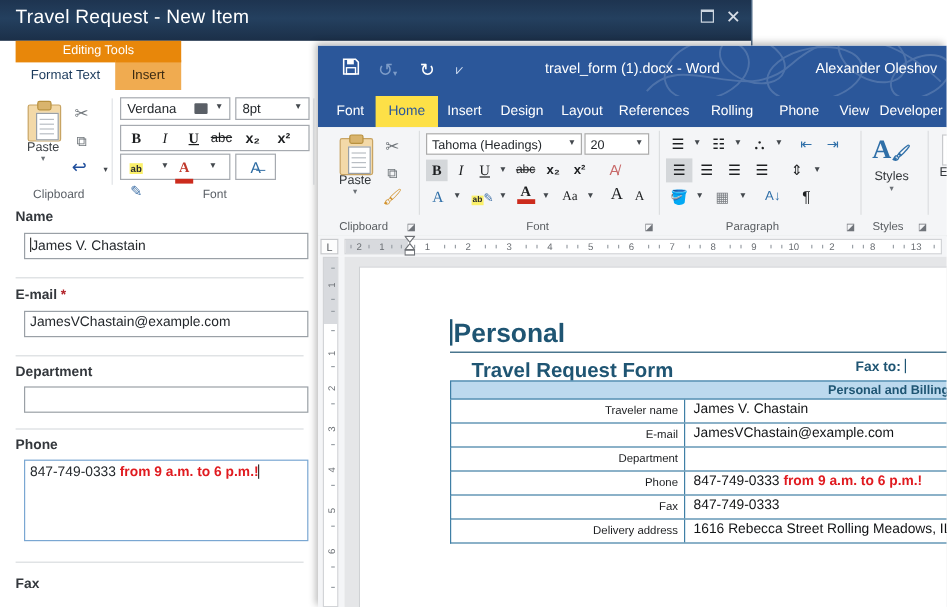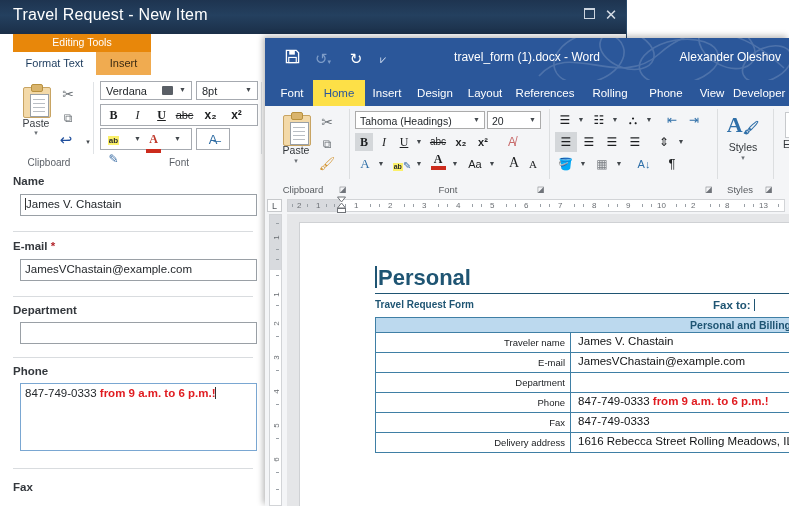--- a/index.html
+++ b/index.html
@@ -142,21 +142,21 @@
   #wd-ruler-vtrack{position:absolute;left:4px;top:0px;width:13px;height:292px;background:#ffffff;border:1px solid #d2d4d7;box-sizing:border-box;}
   #wd-vmargin{position:absolute;left:0;top:0;width:11px;height:55px;background:#d8dade;}
   .vtick{position:absolute;left:1px;width:11px;font-size:8px;color:#6a6e73;text-align:center;}
   .vdot{position:absolute;left:6px;width:3px;height:1px;background:#9aa0a6;}
 
   #wd-canvas{position:absolute;left:22px;top:176px;width:502px;height:292px;background:#e5e6e8;overflow:hidden;}
   #wd-page{position:absolute;left:12px;top:8px;width:500px;height:292px;background:#ffffff;border:1px solid #cfd1d4;box-sizing:border-box;}
   #doc-title{position:absolute;left:75px;top:42px;font-size:22px;font-weight:bold;color:#1f5573;}
   #doc-title .cur{display:inline-block;width:2px;height:22px;background:#1f5573;vertical-align:-3px;margin-right:1px;}
   #doc-titlerule{position:absolute;left:75px;top:70px;width:425px;height:1px;background:#1f5573;}
-  #doc-sub{position:absolute;left:75px;top:76px;font-size:10px;font-weight:bold;color:#1f5573;}
+  #doc-sub{position:absolute;left:93px;top:76px;font-size:17px;font-weight:bold;color:#1f5573;}
   #doc-faxto{position:absolute;left:413px;top:76px;font-size:11.5px;font-weight:bold;color:#1f5573;}
   #doc-faxto .cur{display:inline-block;width:1px;height:12px;background:#1f5573;vertical-align:-2px;}
   #doc-table{position:absolute;left:75px;top:94px;width:425px;}
   #doc-table .hdr{height:16px;background:#bcd9ee;border:1px solid #3f7fa5;box-sizing:border-box;color:#1f5573;font-size:10.5px;font-weight:bold;text-align:right;padding:1px 8px 0 0;}
   .drow{height:20px;border-left:1px solid #3f7fa5;border-right:1px solid #3f7fa5;border-bottom:1px solid #3f7fa5;box-sizing:border-box;position:relative;}
   .dkey{position:absolute;left:0;top:0;width:195px;height:100%;border-right:1px solid #3f7fa5;box-sizing:border-box;text-align:right;font-size:9.5px;color:#1a1c1f;padding:4px 5px 0 0;}
   .dval{position:absolute;left:196px;top:0;right:0;height:100%;font-size:11.5px;color:#111315;padding:2px 0 0 6px;}
 </style>
 </head>
 <body>
@@ -357,21 +357,21 @@
     <div class="wdbtn" style="left:110px;top:48px;width:12px;height:20px;line-height:20px;font-size:7px;color:#43484d;">▼</div>
     <div class="wdbtn" style="left:126px;top:48px;width:22px;height:20px;line-height:20px;">
       <span style="display:inline-block;background:#fbf06a;color:#2a2c2f;font-size:7px;font-weight:bold;line-height:8px;padding:0 1px;">ab</span><span style="color:#3c6ea5;font-size:10px;">✎</span>
     </div>
     <div class="wdbtn" style="left:148px;top:48px;width:12px;height:20px;line-height:20px;font-size:7px;color:#43484d;">▼</div>
     <div class="wdbtn" style="left:163px;top:47px;width:20px;height:20px;">
       <span style="display:block;font-weight:bold;color:#1d1f21;font-size:12px;line-height:13px;font-family:'Liberation Serif',serif;">A</span>
       <span style="display:block;width:15px;height:4px;background:#cc2b1d;margin:0 auto;"></span>
     </div>
     <div class="wdbtn" style="left:184px;top:48px;width:12px;height:20px;line-height:20px;font-size:7px;color:#43484d;">▼</div>
-    <div class="wdbtn" style="left:198px;top:48px;width:24px;height:20px;line-height:20px;font-size:11px;">Aa</div>
+    <div class="wdbtn" style="left:198px;top:48px;width:24px;height:20px;line-height:20px;font-size:11px;font-family:Liberation Serif, serif;">Aa</div>
     <div class="wdbtn" style="left:221px;top:48px;width:12px;height:20px;line-height:20px;font-size:7px;color:#43484d;">▼</div>
     <div class="wdbtn" style="left:240px;top:47px;width:18px;height:20px;line-height:20px;font-size:14px;font-family:'Liberation Serif',serif;">A</div>
     <div class="wdbtn" style="left:260px;top:49px;width:16px;height:18px;line-height:18px;font-size:11px;font-family:'Liberation Serif',serif;">A</div>
 
     <div class="wd-grp-label" style="left:88px;width:190px;">Font</div>
     <div class="wd-dlg" style="left:272px;">◪</div>
     <div class="wd-grp-div" style="left:284px;"></div>
 
     <div class="wdbtn" style="left:290px;top:5px;width:20px;height:18px;line-height:18px;font-size:12px;">☰</div>
     <div class="wdbtn" style="left:310px;top:5px;width:12px;height:18px;line-height:18px;font-size:7px;color:#43484d;">▼</div>
@@ -389,20 +389,21 @@
     <div class="wdbtn" style="left:388px;top:26px;width:22px;height:20px;line-height:20px;font-size:12px;">⇕</div>
     <div class="wdbtn" style="left:410px;top:26px;width:12px;height:20px;line-height:20px;font-size:7px;color:#43484d;">▼</div>
 
     <div class="wdbtn" style="left:290px;top:48px;width:22px;height:20px;line-height:20px;font-size:12px;color:#3b6ea5;">🪣</div>
     <div class="wdbtn" style="left:312px;top:48px;width:12px;height:20px;line-height:20px;font-size:7px;color:#43484d;">▼</div>
     <div class="wdbtn" style="left:326px;top:48px;width:22px;height:20px;line-height:20px;font-size:12px;color:#7a7e83;">▦</div>
     <div class="wdbtn" style="left:348px;top:48px;width:12px;height:20px;line-height:20px;font-size:7px;color:#43484d;">▼</div>
     <div class="wdbtn" style="left:368px;top:48px;width:22px;height:20px;line-height:20px;font-size:11px;color:#2f6fa8;">A↓</div>
     <div class="wdbtn" style="left:396px;top:48px;width:22px;height:20px;line-height:20px;font-size:13px;">¶</div>
 
+    <div class="wd-grp-label" style="left:288px;width:148px;">Paragraph</div>
     <div class="wd-dlg" style="left:440px;">◪</div>
     <div class="wd-grp-div" style="left:452px;"></div>
 
     <div style="position:absolute;left:456px;top:6px;width:44px;text-align:center;">
       <div style="font-size:22px;color:#2f6fa8;line-height:26px;font-family:'Liberation Serif',serif;font-weight:bold;">A<span style="font-size:13px;">🖌</span></div>
       <div style="font-size:10.5px;color:#33373b;">Styles</div>
       <div style="font-size:7px;color:#6b7076;line-height:9px;">▾</div>
     </div>
     <div class="wd-grp-label" style="left:452px;width:46px;">Styles</div>
     <div class="wd-dlg" style="left:500px;">◪</div>

